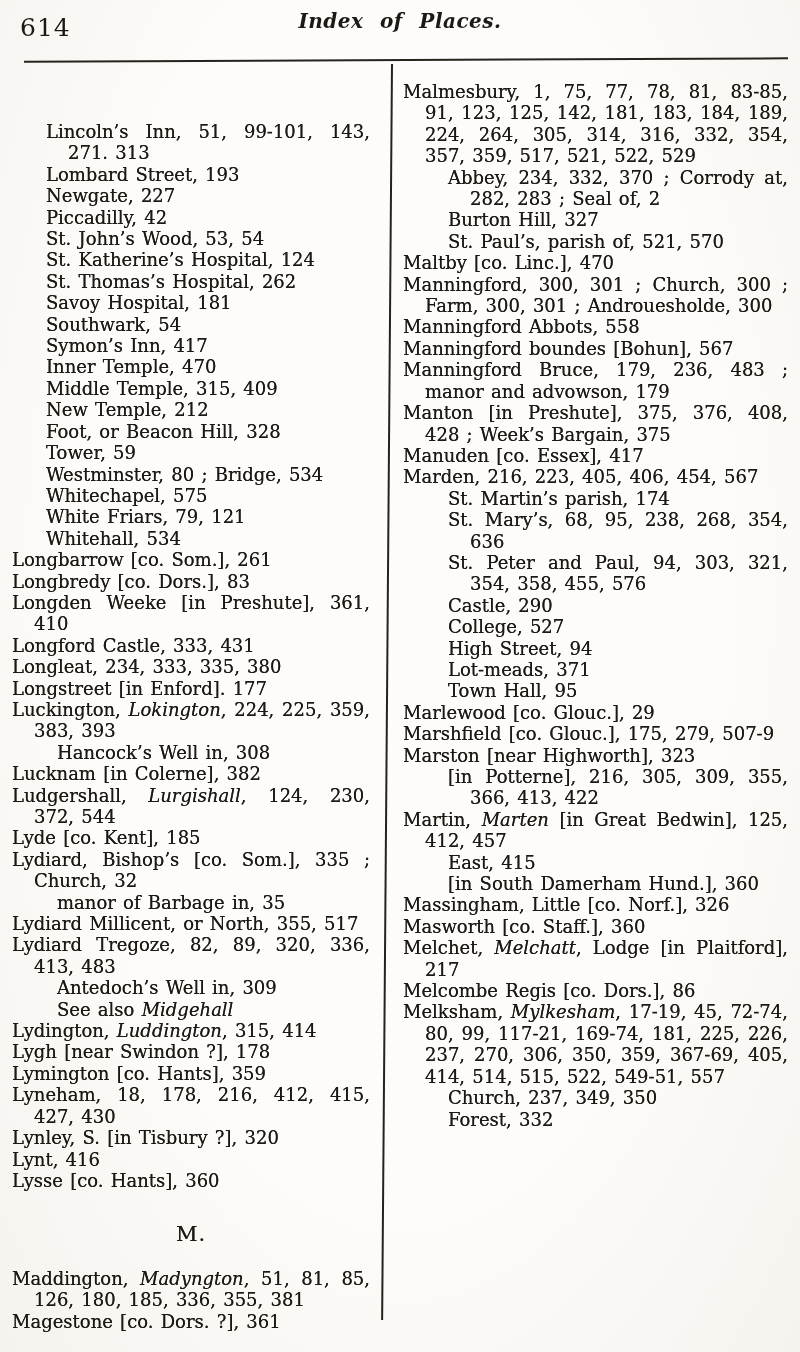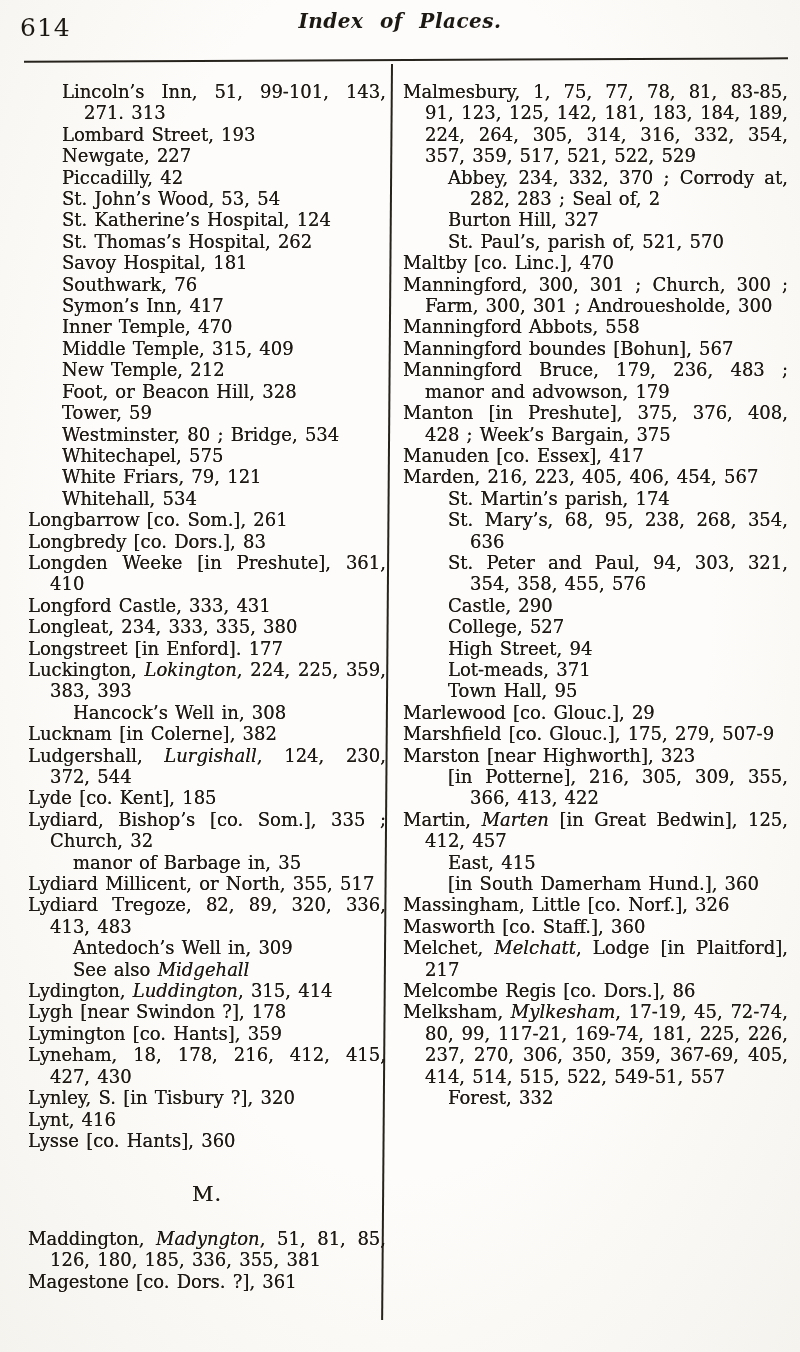--- a/index.html
+++ b/index.html
@@ -29,21 +29,21 @@
   .col-divider {
     position: absolute; left: 391px; top: 64px; width: 2px; height: 1256px;
     background: #26221c; transform: rotate(0.45deg); transform-origin: top center;
   }
   .column {
     position: absolute; top: 81px;
     font-size: 18px; line-height: 21.4px;
     word-spacing: 1.5px;
     text-shadow: 0 0 0.35px rgba(25,18,10,0.85);
   }
-  .column.left  { left: 28px;  width: 358px; }
+  .column.left  { left: 12px;  width: 358px; margin-top: 40px; }
   .column.right { left: 403px; width: 385px; }
   p.entry {
     margin: 0; text-align: justify;
     padding-left: 22px; text-indent: -22px;
   }
   p.entry.ind1 { margin-left: 34px; }
   p.entry.ind2 { margin-left: 45px; }
   p.entry i { font-style: italic; }
   p.letter-heading {
     margin: 33px 0 22px 0; text-align: center;
@@ -60,21 +60,21 @@
   <div class="col-divider"></div>
   <div class="column left">
       <p class="entry ind1"><span>Lincoln’s Inn, 51, 99-101, 143, 271. 313</span></p>
       <p class="entry ind1"><span>Lombard Street, 193</span></p>
       <p class="entry ind1"><span>Newgate, 227</span></p>
       <p class="entry ind1"><span>Piccadilly, 42</span></p>
       <p class="entry ind1"><span>St. John’s Wood, 53, 54</span></p>
       <p class="entry ind1"><span>St. Katherine’s Hospital, 124</span></p>
       <p class="entry ind1"><span>St. Thomas’s Hospital, 262</span></p>
       <p class="entry ind1"><span>Savoy Hospital, 181</span></p>
-      <p class="entry ind1"><span>Southwark, 76</span></p>
+      <p class="entry ind1"><span>Southwark, 54</span></p>
       <p class="entry ind1"><span>Symon’s Inn, 417</span></p>
       <p class="entry ind1"><span>Inner Temple, 470</span></p>
       <p class="entry ind1"><span>Middle Temple, 315, 409</span></p>
       <p class="entry ind1"><span>New Temple, 212</span></p>
       <p class="entry ind1"><span>Foot, or Beacon Hill, 328</span></p>
       <p class="entry ind1"><span>Tower, 59</span></p>
       <p class="entry ind1"><span>Westminster, 80 ; Bridge, 534</span></p>
       <p class="entry ind1"><span>Whitechapel, 575</span></p>
       <p class="entry ind1"><span>White Friars, 79, 121</span></p>
       <p class="entry ind1"><span>Whitehall, 534</span></p>
@@ -132,15 +132,16 @@
       <p class="entry ind0"><span>Marston [near Highworth], 323</span></p>
       <p class="entry ind2"><span>[in Potterne], 216, 305, 309, 355, 366, 413, 422</span></p>
       <p class="entry ind0"><span>Martin, </span><i>Marten</i><span> [in Great Bedwin], 125, 412, 457</span></p>
       <p class="entry ind2"><span>East, 415</span></p>
       <p class="entry ind2"><span>[in South Damerham Hund.], 360</span></p>
       <p class="entry ind0"><span>Massingham, Little [co. Norf.], 326</span></p>
       <p class="entry ind0"><span>Masworth [co. Staff.], 360</span></p>
       <p class="entry ind0"><span>Melchet, </span><i>Melchatt</i><span>, Lodge [in Plait­ford], 217</span></p>
       <p class="entry ind0"><span>Melcombe Regis [co. Dors.], 86</span></p>
       <p class="entry ind0"><span>Melksham, </span><i>Mylkesham</i><span>, 17-19, 45, 72-74, 80, 99, 117-21, 169-74, 181, 225, 226, 237, 270, 306, 350, 359, 367-69, 405, 414, 514, 515, 522, 549-51, 557</span></p>
+      <p class="entry ind2"><span>Church, 237, 349, 350</span></p>
       <p class="entry ind2"><span>Forest, 332</span></p>
     </div>
 </div>
 
 </body></html>

